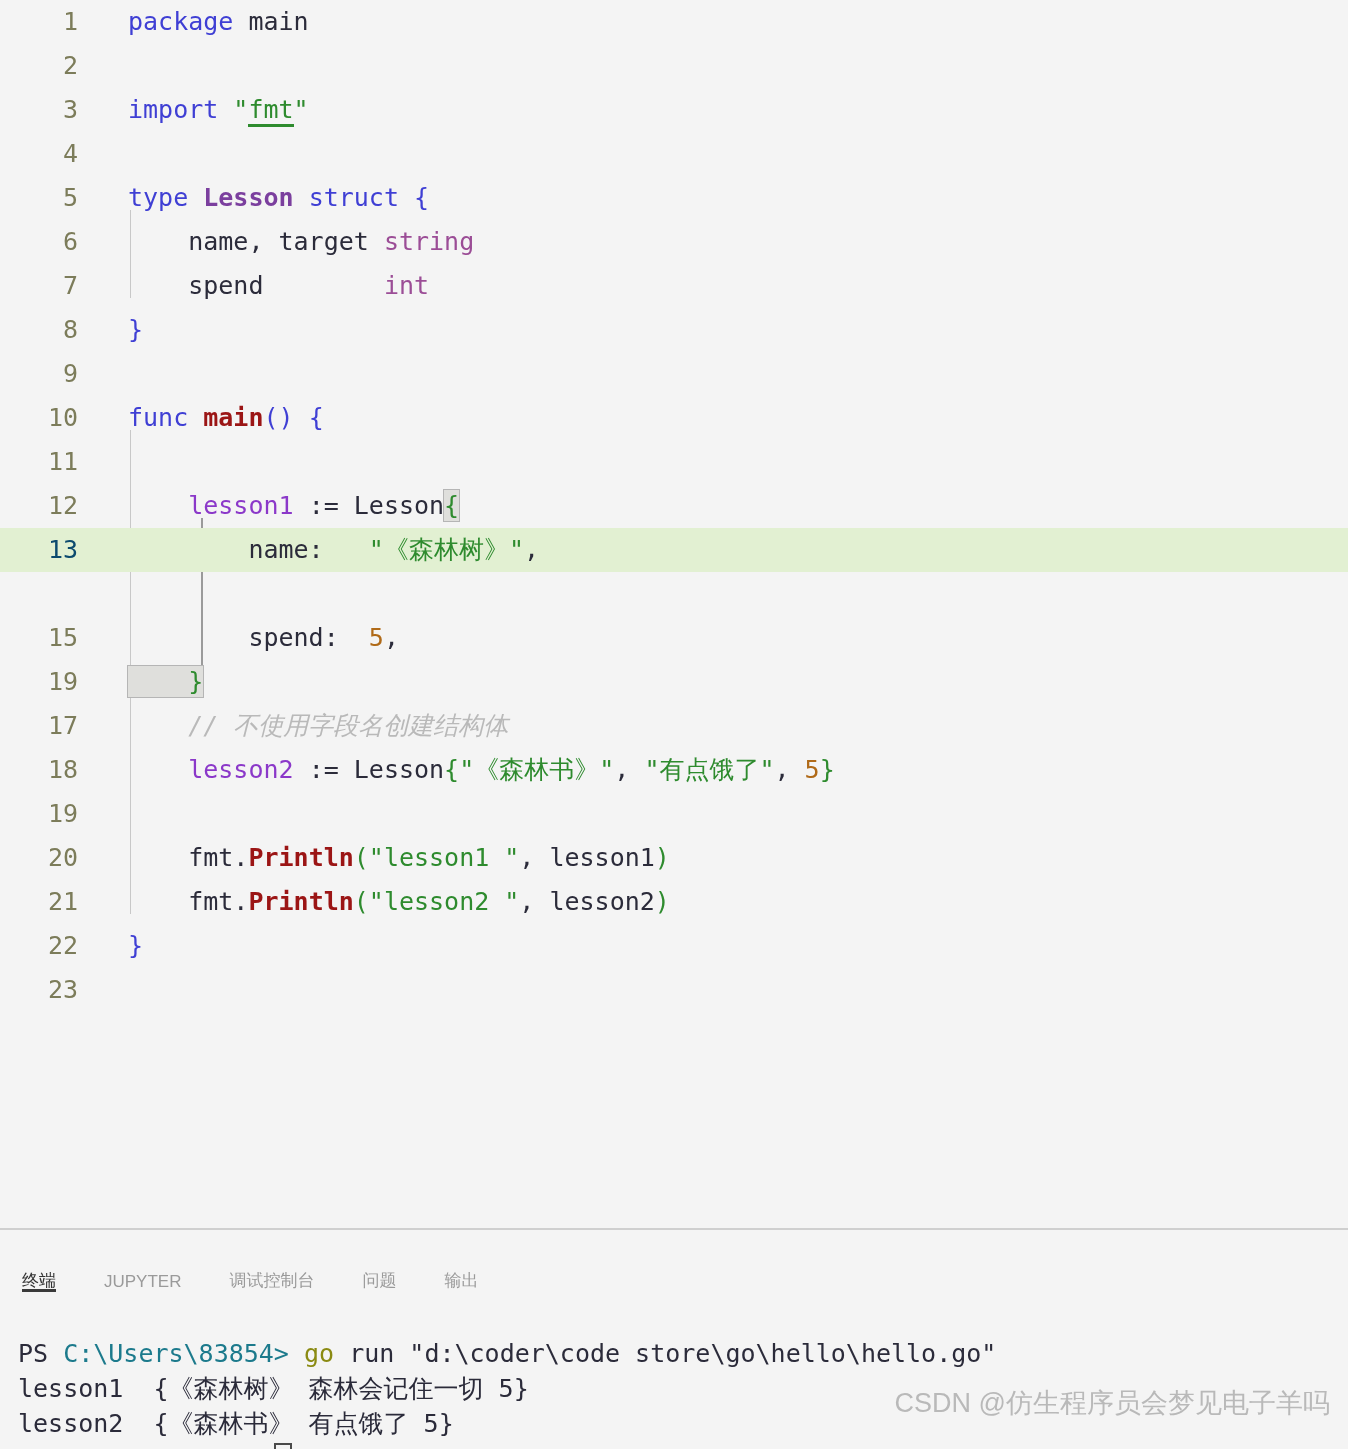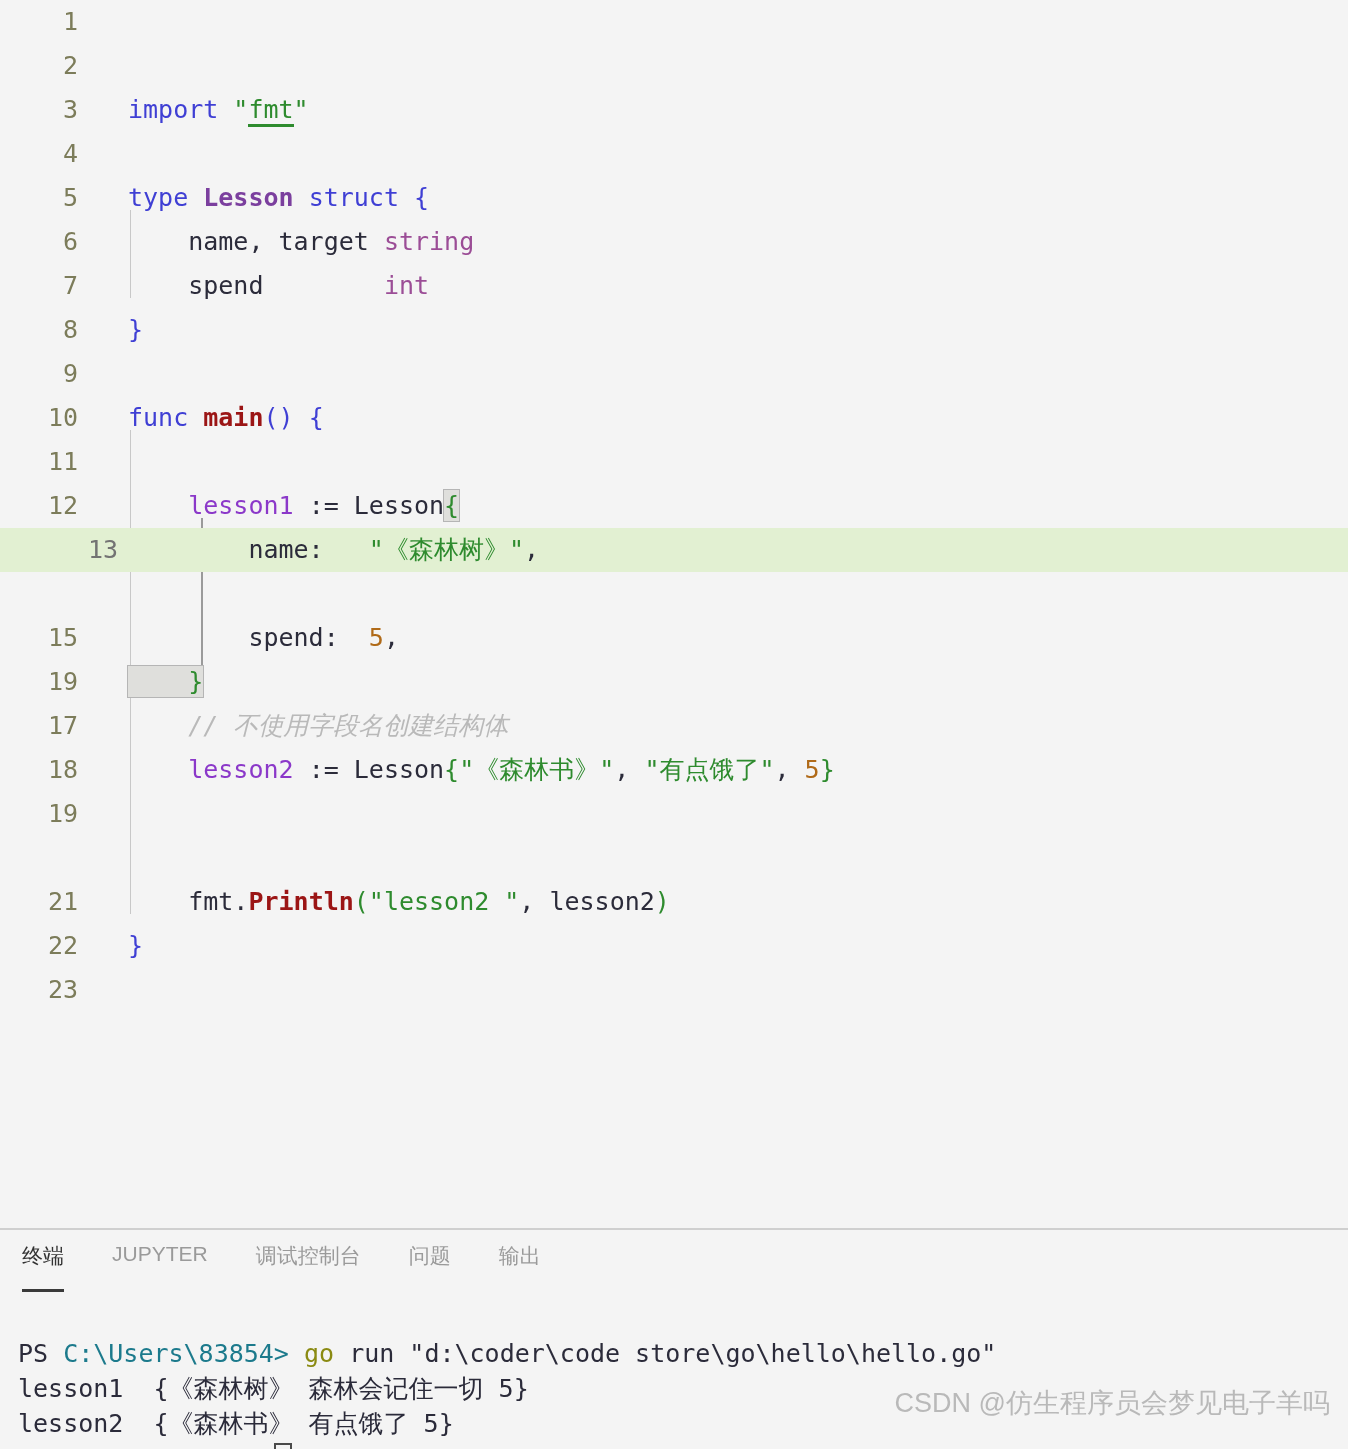--- a/index.html
+++ b/index.html
@@ -41,22 +41,21 @@
     position: absolute;
     left: 0;
     top: 0;
     width: 78px;
     text-align: right;
     color: #7c7c5a;
     font-size: 25px;
     font-family: "DejaVu Sans Mono", "Liberation Mono", monospace;
   }
   .code-line.active .ln {
-    color: #737373;
-    padding-left: 40px;
+    color: #0c4a6e;
   }
   .ctext {
     position: absolute;
     left: 128px;
     top: 0;
     white-space: pre;
   }
 
   
   .guide {
@@ -106,27 +105,27 @@
     left: 0; top: 0;
     height: 74px;
     width: 100%;
     display: flex;
     align-items: center;
     padding-left: 22px;
     box-sizing: border-box;
   }
   .ptab {
     font-family: "Liberation Sans", "DejaVu Sans", sans-serif;
-    font-size: 21px;
+    font-size: 17px;
     color: #9a9a9a;
     margin-right: 48px;
     position: relative;
     height: 50px;
     display: flex;
-    align-items: flex-start;
+    align-items: flex-end;
     cursor: pointer;
     white-space: nowrap;
   }
   .ptab.active {
     color: #333333;
   }
   .ptab.active::after {
     content: "";
     position: absolute;
     left: 0;
@@ -184,20 +183,21 @@
 
 <div id="editor">
 
   <div class="guide" style="left:130px; top:430px; height:264px;"></div>
   <div class="guide" style="left:130px; top:694px; height:220px;"></div>
   <div class="guide" style="left:130px; top:210px; height:88px;"></div>
   <div class="guide active-guide" style="left:201px; top:518px; height:158px;"></div>
 
   <div class="code-line" style="top:0px; position:absolute; width:100%;">
     <span class="ln">1</span>
+    <span class="ctext"><span class="kw">package</span><span class="ident"> main</span></span>
   </div>
 
   <div class="code-line" style="top:44px; position:absolute; width:100%;">
     <span class="ln">2</span>
     <span class="ctext"></span>
   </div>
 
   <div class="code-line" style="top:88px; position:absolute; width:100%;">
     <span class="ln">3</span>
     <span class="ctext"><span class="kw">import</span><span class="str"> "</span><span class="strlink">fmt</span><span class="str">"</span></span>
@@ -271,20 +271,24 @@
   <div class="code-line" style="top:748px; position:absolute; width:100%;">
     <span class="ln">18</span>
     <span class="ctext"><span class="varname">    lesson2</span><span class="op"> := </span><span class="typeuse">Lesson</span><span class="gpunc">{</span><span class="str">"《森林书》"</span><span class="op">, </span><span class="str">"有点饿了"</span><span class="op">, </span><span class="num">5</span><span class="gpunc">}</span></span>
   </div>
 
   <div class="code-line" style="top:792px; position:absolute; width:100%;">
     <span class="ln">19</span>
     <span class="ctext"></span>
   </div>
 
+  <div class="code-line" style="top:836px; position:absolute; width:100%;">
+    <span class="ln">20</span>
+    <span class="ctext"><span class="ident">    fmt</span><span class="ident">.</span><span class="fn">Println</span><span class="gpunc">(</span><span class="str">"lesson1 "</span><span class="op">, </span><span class="ident">lesson1</span><span class="gpunc">)</span></span>
+  </div>
 
   <div class="code-line" style="top:880px; position:absolute; width:100%;">
     <span class="ln">21</span>
     <span class="ctext"><span class="ident">    fmt</span><span class="ident">.</span><span class="fn">Println</span><span class="gpunc">(</span><span class="str">"lesson2 "</span><span class="op">, </span><span class="ident">lesson2</span><span class="gpunc">)</span></span>
   </div>
 
   <div class="code-line" style="top:924px; position:absolute; width:100%;">
     <span class="ln">22</span>
     <span class="ctext"><span class="punc">}</span></span>
   </div>

